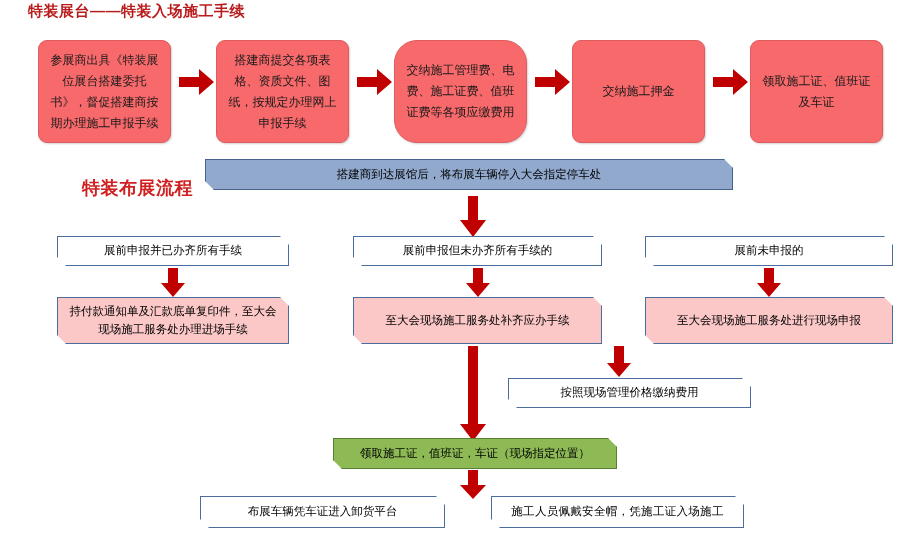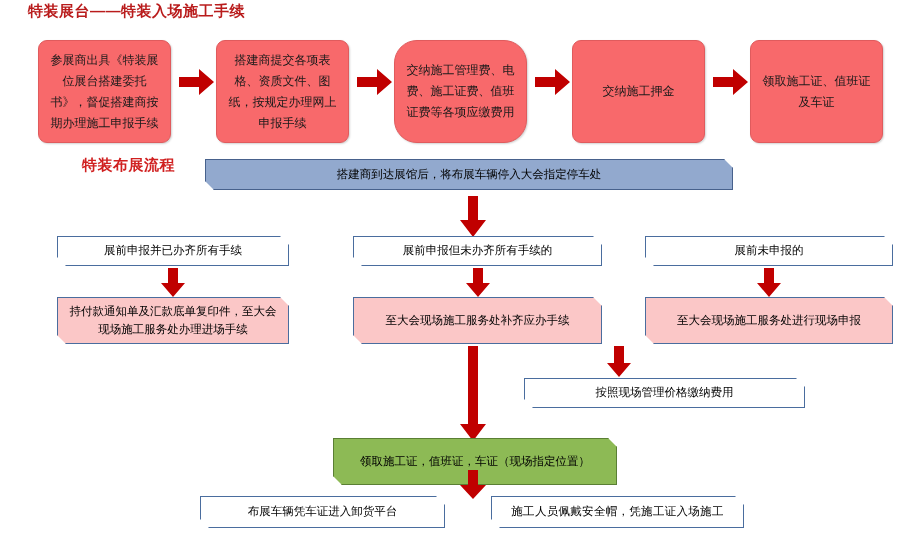--- a/index.html
+++ b/index.html
@@ -24,23 +24,23 @@
     font-family: "Liberation Sans", "DejaVu Sans", sans-serif;
     font-size: 15px;
     font-weight: bold;
     color: #b91c1c;
     letter-spacing: 0.5px;
     white-space: nowrap;
   }
   .title-sub {
     position: absolute;
     left: 82px;
-    top: 156px;
+    top: 176px;
     font-family: "Liberation Sans", "DejaVu Sans", sans-serif;
-    font-size: 15px;
+    font-size: 18px;
     font-weight: bold;
     color: #d02020;
     letter-spacing: 0.5px;
     white-space: nowrap;
   }
 
   
   .box {
     position: absolute;
     box-sizing: border-box;
@@ -169,23 +169,23 @@
         <path d="M8 0 L18 0 L18 78 L26 78 L13 95 L0 78 L8 78 Z" fill="#c00000"></path>
       </svg>
   </div>
 
   <div class="arrow" style="left:607px; top:346px;">
     <svg width="24" height="32" viewBox="0 0 24 32">
         <path d="M7 0 L17 0 L17 17 L24 17 L12 31 L0 17 L7 17 Z" fill="#c00000"></path>
       </svg>
   </div>
 
-  <div class="box fold fold-white fold-clip" style="left:524px; top:378px; width:281px; height:30px;">按照现场管理价格缴纳费用</div>
+  <div class="box fold fold-white fold-clip" style="left:508px; top:378px; width:243px; height:30px;">按照现场管理价格缴纳费用</div>
 
-  <div class="box fold fold-green fold-clip" style="left:333px; top:438px; width:284px; height:47px;">领取施工证，值班证，车证（现场指定位置）</div>
+  <div class="box fold fold-green fold-clip" style="left:333px; top:438px; width:284px; height:31px;">领取施工证，值班证，车证（现场指定位置）</div>
 
   <div class="arrow" style="left:460px; top:470px;">
     <svg width="26" height="30" viewBox="0 0 26 30">
         <path d="M8 0 L18 0 L18 15 L26 15 L13 29 L0 15 L8 15 Z" fill="#c00000"></path>
       </svg>
   </div>
 
   <div class="box fold fold-white fold-clip" style="left:200px; top:496px; width:245px; height:32px;">布展车辆凭车证进入卸货平台</div>
 
   <div class="box fold fold-white fold-clip bold-text" style="left:491px; top:496px; width:253px; height:32px;">施工人员佩戴安全帽，凭施工证入场施工</div>

